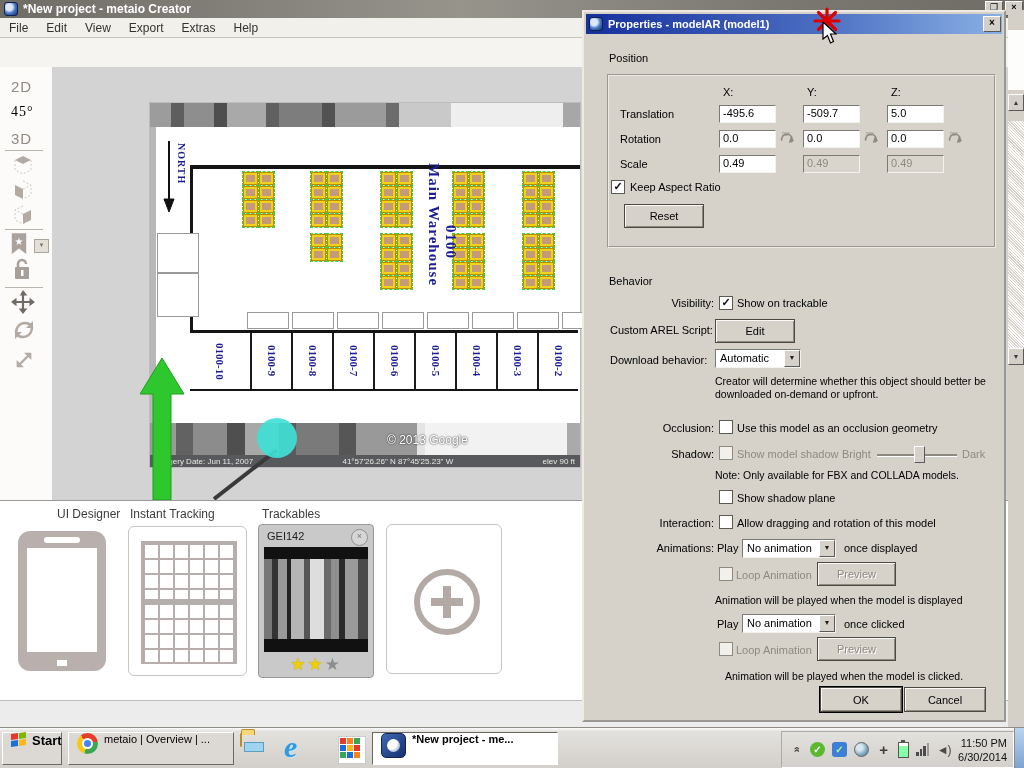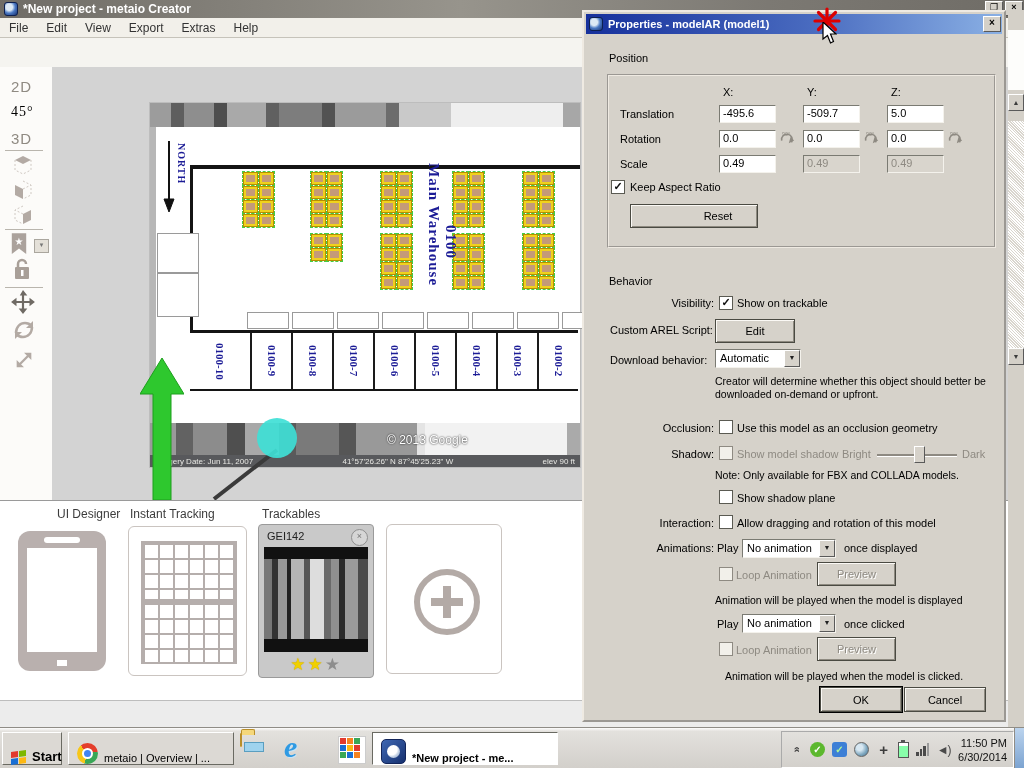--- a/index.html
+++ b/index.html
@@ -113,21 +113,21 @@
   .gray{color:#8e8a82;}
   .slider-track{position:absolute;width:80px;height:2px;background:#8e8a82;box-shadow:0 1px 0 #fff;}
   .slider-thumb{position:absolute;width:9px;height:15px;background:#d6d2ca;border:1px solid;border-color:#fff #5a5a5a #5a5a5a #fff;}
   
   #clickstar{position:absolute;left:812px;top:6px;z-index:60;}
   #cursor{position:absolute;left:822px;top:22px;z-index:61;}
   
   #taskbar{position:absolute;left:0;top:727px;width:1024px;height:41px;background:linear-gradient(#fdfdfd,#e3e1dd 8%,#d2cfca);
     border-top:1px solid #8f8c86;z-index:50;font-size:11px;}
   .tbtn{position:absolute;top:4px;height:33px;background:#dcd9d4;border:1px solid;border-color:#fff #6a6a62 #6a6a62 #fff;
-    display:flex;align-items:flex-end;gap:6px;padding:0 8px;box-sizing:border-box;white-space:nowrap;}
+    display:flex;align-items:flex-start;gap:6px;padding:0 8px;box-sizing:border-box;white-space:nowrap;}
   .tbtn.active{background:#fff;border-color:#6a6a62 #fff #fff #6a6a62;font-weight:bold;}
   .start-flag{width:15px;height:13px;display:grid;grid-template-columns:7px 7px;grid-template-rows:6px 6px;gap:1px;transform:skewY(-8deg);}
   .start-flag i:nth-child(1){background:#e23a2e;}
   .start-flag i:nth-child(2){background:#7db700;}
   .start-flag i:nth-child(3){background:#1a6fd4;}
   .start-flag i:nth-child(4){background:#fdb813;}
   .chrome{width:21px;height:21px;border-radius:50%;position:relative;
     background:conic-gradient(from -40deg,#e43e2b 0 33%,#3aa757 33% 66%,#f7c617 66% 100%);}
   .chrome::after{content:"";position:absolute;left:5px;top:5px;width:11px;height:11px;border-radius:50%;background:#fff;}
   .chrome::before{content:"";position:absolute;left:7px;top:7px;width:7px;height:7px;border-radius:50%;background:#4285f4;z-index:1;}
@@ -457,21 +457,21 @@
       <text x="9" y="8" font-size="6" fill="#8e8a82" text-anchor="middle">90°</text>
     </svg>
 
     <span class="dlbl" style="left:36px;top:146px;">Scale</span>
     <div class="fld" style="left:135px;top:143px;">0.49</div>
     <div class="fld dis" style="left:219px;top:143px;">0.49</div>
     <div class="fld dis" style="left:303px;top:143px;">0.49</div>
 
     <span class="cb" style="left:27px;top:168px;">✓</span>
     <span class="dlbl" style="left:46px;top:169px;">Keep Aspect Ratio</span>
-    <div class="btn" style="left:46px;top:192px;width:78px;height:22px;padding-left:48px;">Reset</div>
+    <div class="btn" style="left:40px;top:192px;width:78px;height:22px;">Reset</div>
 
     <span class="dlbl" style="left:25px;top:263px;">Behavior</span>
 
     <span class="rlbl" style="left:25px;top:285px;">Visibility:</span>
     <span class="cb" style="left:135px;top:284px;">✓</span>
     <span class="dlbl" style="left:153px;top:285px;">Show on trackable</span>
 
     <span class="dlbl" style="left:26px;top:312px;">Custom AREL Script:</span>
     <div class="btn" style="left:131px;top:307px;width:78px;height:22px;">Edit</div>
 

